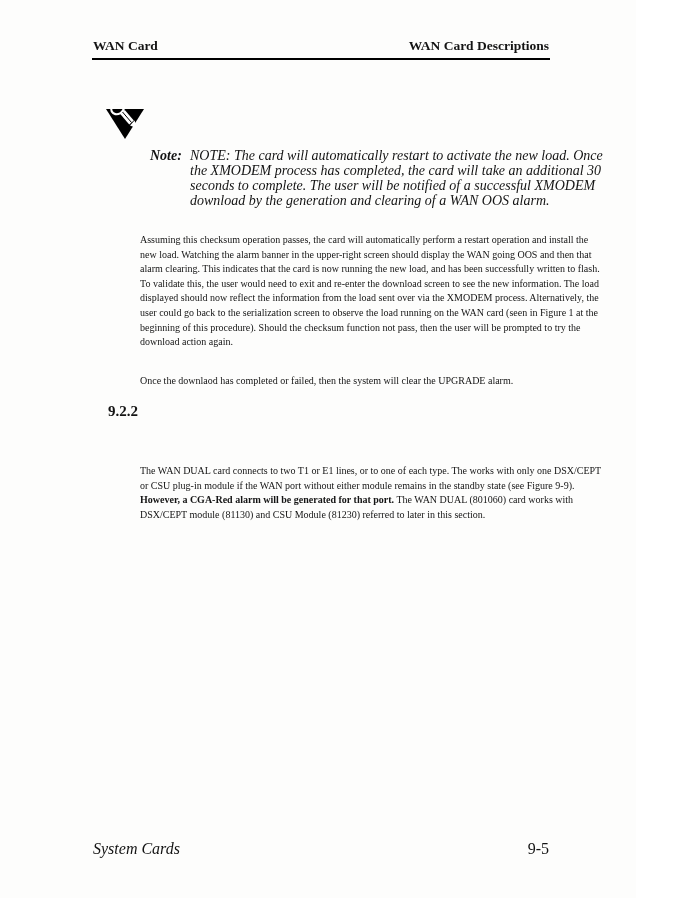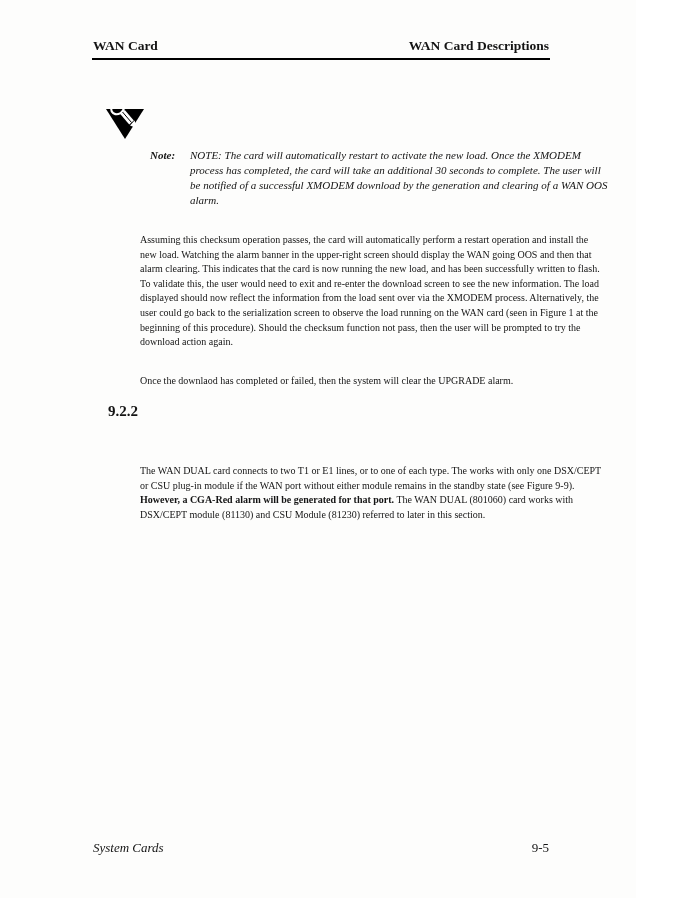--- a/index.html
+++ b/index.html
@@ -28,21 +28,21 @@
   .note-icon-wrap {
     position: absolute;
     left: 103px; top: 99px;
     width: 44px; height: 44px;
   }
   .note-block {
     position: absolute;
     left: 150px; top: 148px;
     width: 466px;
     display: flex;
-    font-size: 11px;
+    font-size: 14px;
     line-height: 15px;
     font-style: italic;
   }
   .note-label {
     font-weight: bold;
     flex: 0 0 40px;
   }
   .note-text { width: 422px; }
   .para {
     position: absolute;
@@ -61,21 +61,21 @@
     display: flex;
   }
   .section-number { flex: 0 0 55px; }
   .para-3 { top: 440px; width: 470px; margin-top: 24px; }
   .inline-bold { font-weight: bold; }
   .running-footer {
     position: absolute;
     left: 93px; right: 87px; top: 840px;
     display: flex;
     justify-content: space-between;
-    font-size: 13px;
+    font-size: 16px;
   }
   .footer-doc-title { font-style: italic; }
 </style>
 </head>
 <body>
 
 <div class="page">
 
   <div class="running-header">
     <span>WAN Card</span>

